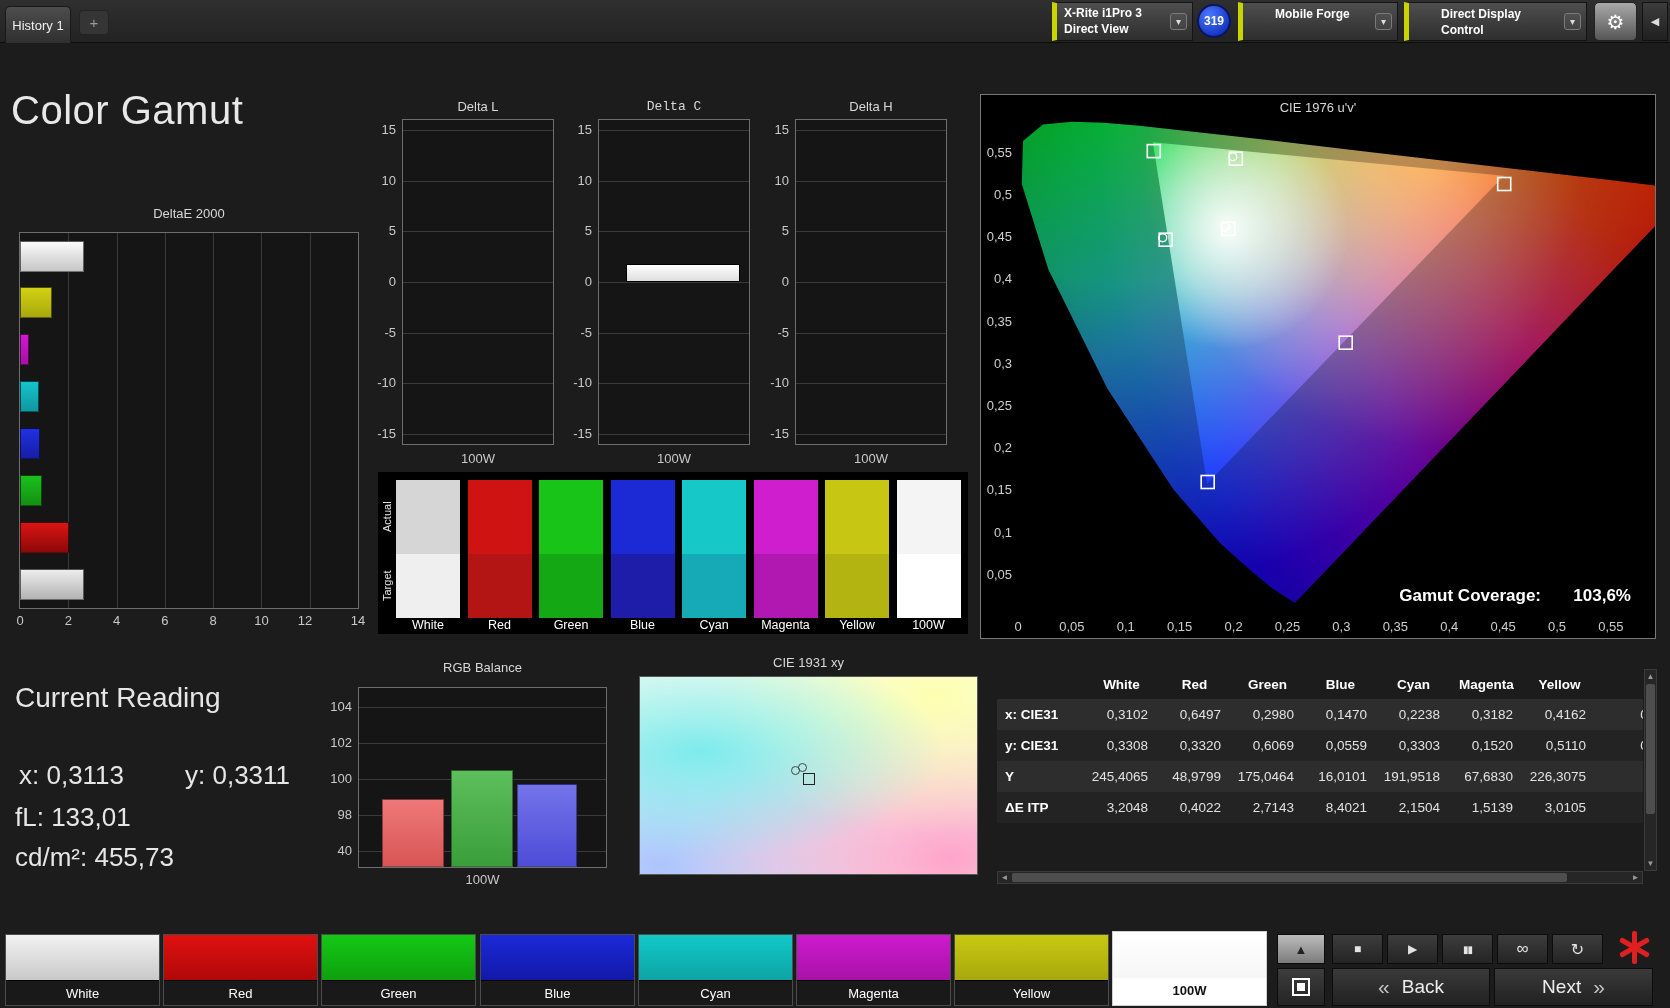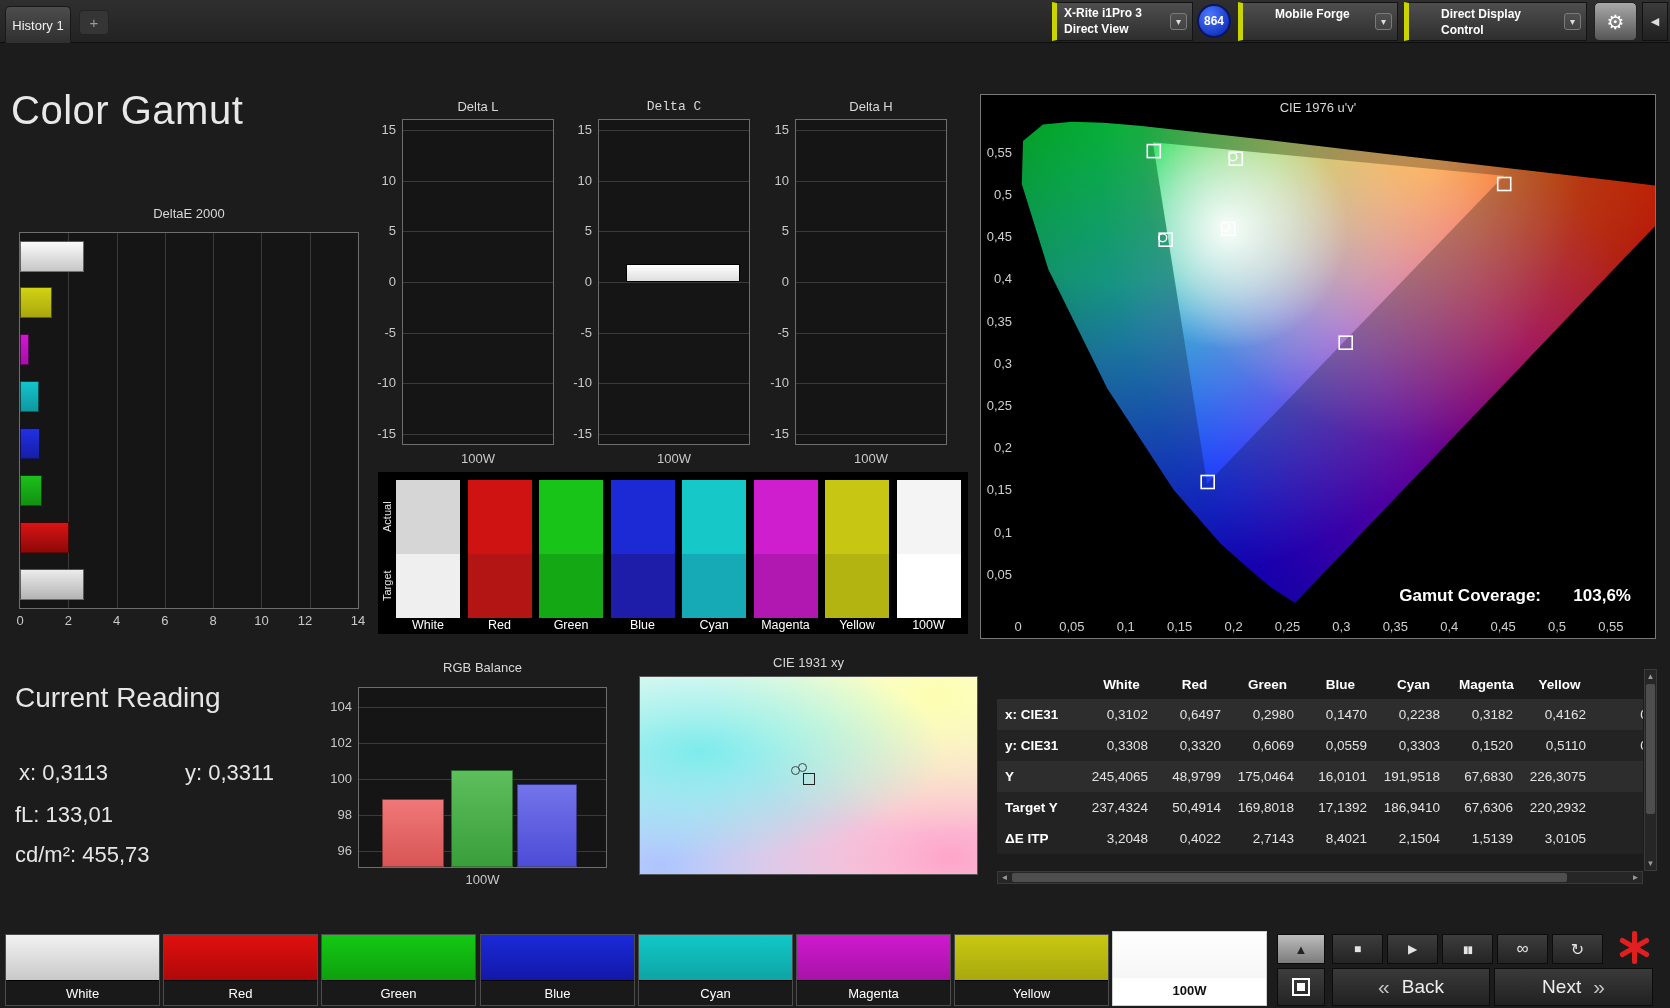--- a/index.html
+++ b/index.html
@@ -35,21 +35,21 @@
   .panel-title{position:absolute;color:#d8d8d8;font-size:13px;text-align:center;}
   .chart{position:absolute;background:#151515;border:1px solid #6e6e6e;}
   .gridv{position:absolute;top:0;bottom:0;width:1px;background:#3a3a3a;}
   .gridh{position:absolute;left:0;right:0;height:1px;background:#3a3a3a;}
   .tick{position:absolute;color:#c9c9c9;font-size:13px;}
   .rotlabel{position:absolute;left:2px;width:14px;color:#e8e8e8;font-size:11px;
     writing-mode:vertical-rl;transform:rotate(180deg);display:flex;align-items:center;justify-content:center;}
   .swlabel{position:absolute;color:#fff;font-size:12.5px;text-align:center;top:146px;}
   
   .cr-title{position:absolute;left:15px;top:682px;font-size:28px;color:#e6e6e6;}
-  .cr-item{position:absolute;font-size:22px;color:#e6e6e6;}
+  .cr-item{position:absolute;font-size:26px;color:#e6e6e6;}
   
   .cie31{position:absolute;left:639px;top:676px;width:339px;height:199px;border:1px solid #565656;
     background:
       radial-gradient(at 18% 38%,rgba(120,235,235,.95),rgba(120,235,235,0) 62%),
       radial-gradient(at 88% 10%,rgba(255,255,170,.9),rgba(255,255,170,0) 55%),
       radial-gradient(at 92% 92%,rgba(255,160,200,.95),rgba(255,160,200,0) 62%),
       radial-gradient(at 6% 96%,rgba(165,190,255,.9),rgba(165,190,255,0) 55%),
       #f2fbf2;}
   .mkc{position:absolute;width:9px;height:9px;border:1.5px solid #444;border-radius:50%;}
   .mks{position:absolute;width:12px;height:12px;border:1.5px solid #222;}
@@ -94,21 +94,21 @@
   <div class="add-tab">+</div>
 
   <div class="dd" style="left:1052px;width:141px">
     <div class="dd-text">
       <div>X-Rite i1Pro 3</div>
       <div>Direct View</div>
     </div>
     <div class="dd-chev">▾</div>
   </div>
 
-  <div class="badge" style="left:1197px">864</div>
+  <div class="badge" style="left:1197px">319</div>
 
   <div class="dd" style="left:1238px;width:160px">
     <div class="dd-text dd-top">Mobile Forge</div>
     <div class="dd-chev">▾</div>
   </div>
 
   <div class="dd" style="left:1404px;width:183px">
     <div class="dd-text dd-top">Direct Display Control</div>
     <div class="dd-chev">▾</div>
   </div>
@@ -342,21 +342,21 @@
     <div style="position: absolute; left: 23px; width: 62px; top: 110.8px; height: 68.2px; background: linear-gradient(rgb(240, 120, 120), rgb(216, 85, 85)); border: 1px solid rgba(0, 0, 0, 0.4);"></div>
     <div style="position: absolute; left: 92px; width: 62px; top: 82px; height: 97px; background: linear-gradient(rgb(92, 191, 92), rgb(58, 158, 58)); border: 1px solid rgba(0, 0, 0, 0.4);"></div>
     <div style="position: absolute; left: 158px; width: 60px; top: 96.4px; height: 82.6px; background: linear-gradient(rgb(116, 116, 234), rgb(76, 76, 216)); border: 1px solid rgba(0, 0, 0, 0.4);"></div>
   </div>
 <div class="tick" style="left:358px;top:872px;width:249px;text-align:center">100W</div>
 <div class="abs" id="rgb-yticks" style="left:0;top:0">
     <div class="tick" style="position: absolute; left: 318px; top: 699px; width: 34px; text-align: right;">104</div>
     <div class="tick" style="position: absolute; left: 318px; top: 735px; width: 34px; text-align: right;">102</div>
     <div class="tick" style="position: absolute; left: 318px; top: 771px; width: 34px; text-align: right;">100</div>
     <div class="tick" style="position: absolute; left: 318px; top: 807px; width: 34px; text-align: right;">98</div>
-    <div class="tick" style="position: absolute; left: 318px; top: 843px; width: 34px; text-align: right;">96</div>
+    <div class="tick" style="position: absolute; left: 318px; top: 843px; width: 34px; text-align: right;">40</div>
   </div>
 
 <div class="panel-title" style="left:639px;top:655px;width:339px">CIE 1931 xy</div>
 <div class="cie31">
   <div class="mkc" style="left:151px;top:89px"></div>
   <div class="mkc" style="left:158px;top:86px"></div>
   <div class="mks" style="left:163px;top:96px"></div>
 </div>
 
 <div id="mtable">
@@ -398,31 +398,20 @@
       <div class="tcell">245,4065</div>
       <div class="tcell">48,9799</div>
       <div class="tcell">175,0464</div>
       <div class="tcell">16,0101</div>
       <div class="tcell">191,9518</div>
       <div class="tcell">67,6830</div>
       <div class="tcell">226,3075</div>
       <div class="tcell">45</div>
     </div>
     <div class="trow even">
-      <div class="tcell tlabel">Target Y</div>
-      <div class="tcell">237,4324</div>
-      <div class="tcell">50,4914</div>
-      <div class="tcell">169,8018</div>
-      <div class="tcell">17,1392</div>
-      <div class="tcell">186,9410</div>
-      <div class="tcell">67,6306</div>
-      <div class="tcell">220,2932</div>
-      <div class="tcell">45</div>
-    </div>
-    <div class="trow even">
       <div class="tcell tlabel">ΔE ITP</div>
       <div class="tcell">3,2048</div>
       <div class="tcell">0,4022</div>
       <div class="tcell">2,7143</div>
       <div class="tcell">8,4021</div>
       <div class="tcell">2,1504</div>
       <div class="tcell">1,5139</div>
       <div class="tcell">3,0105</div>
       <div class="tcell">1,</div>
     </div>

